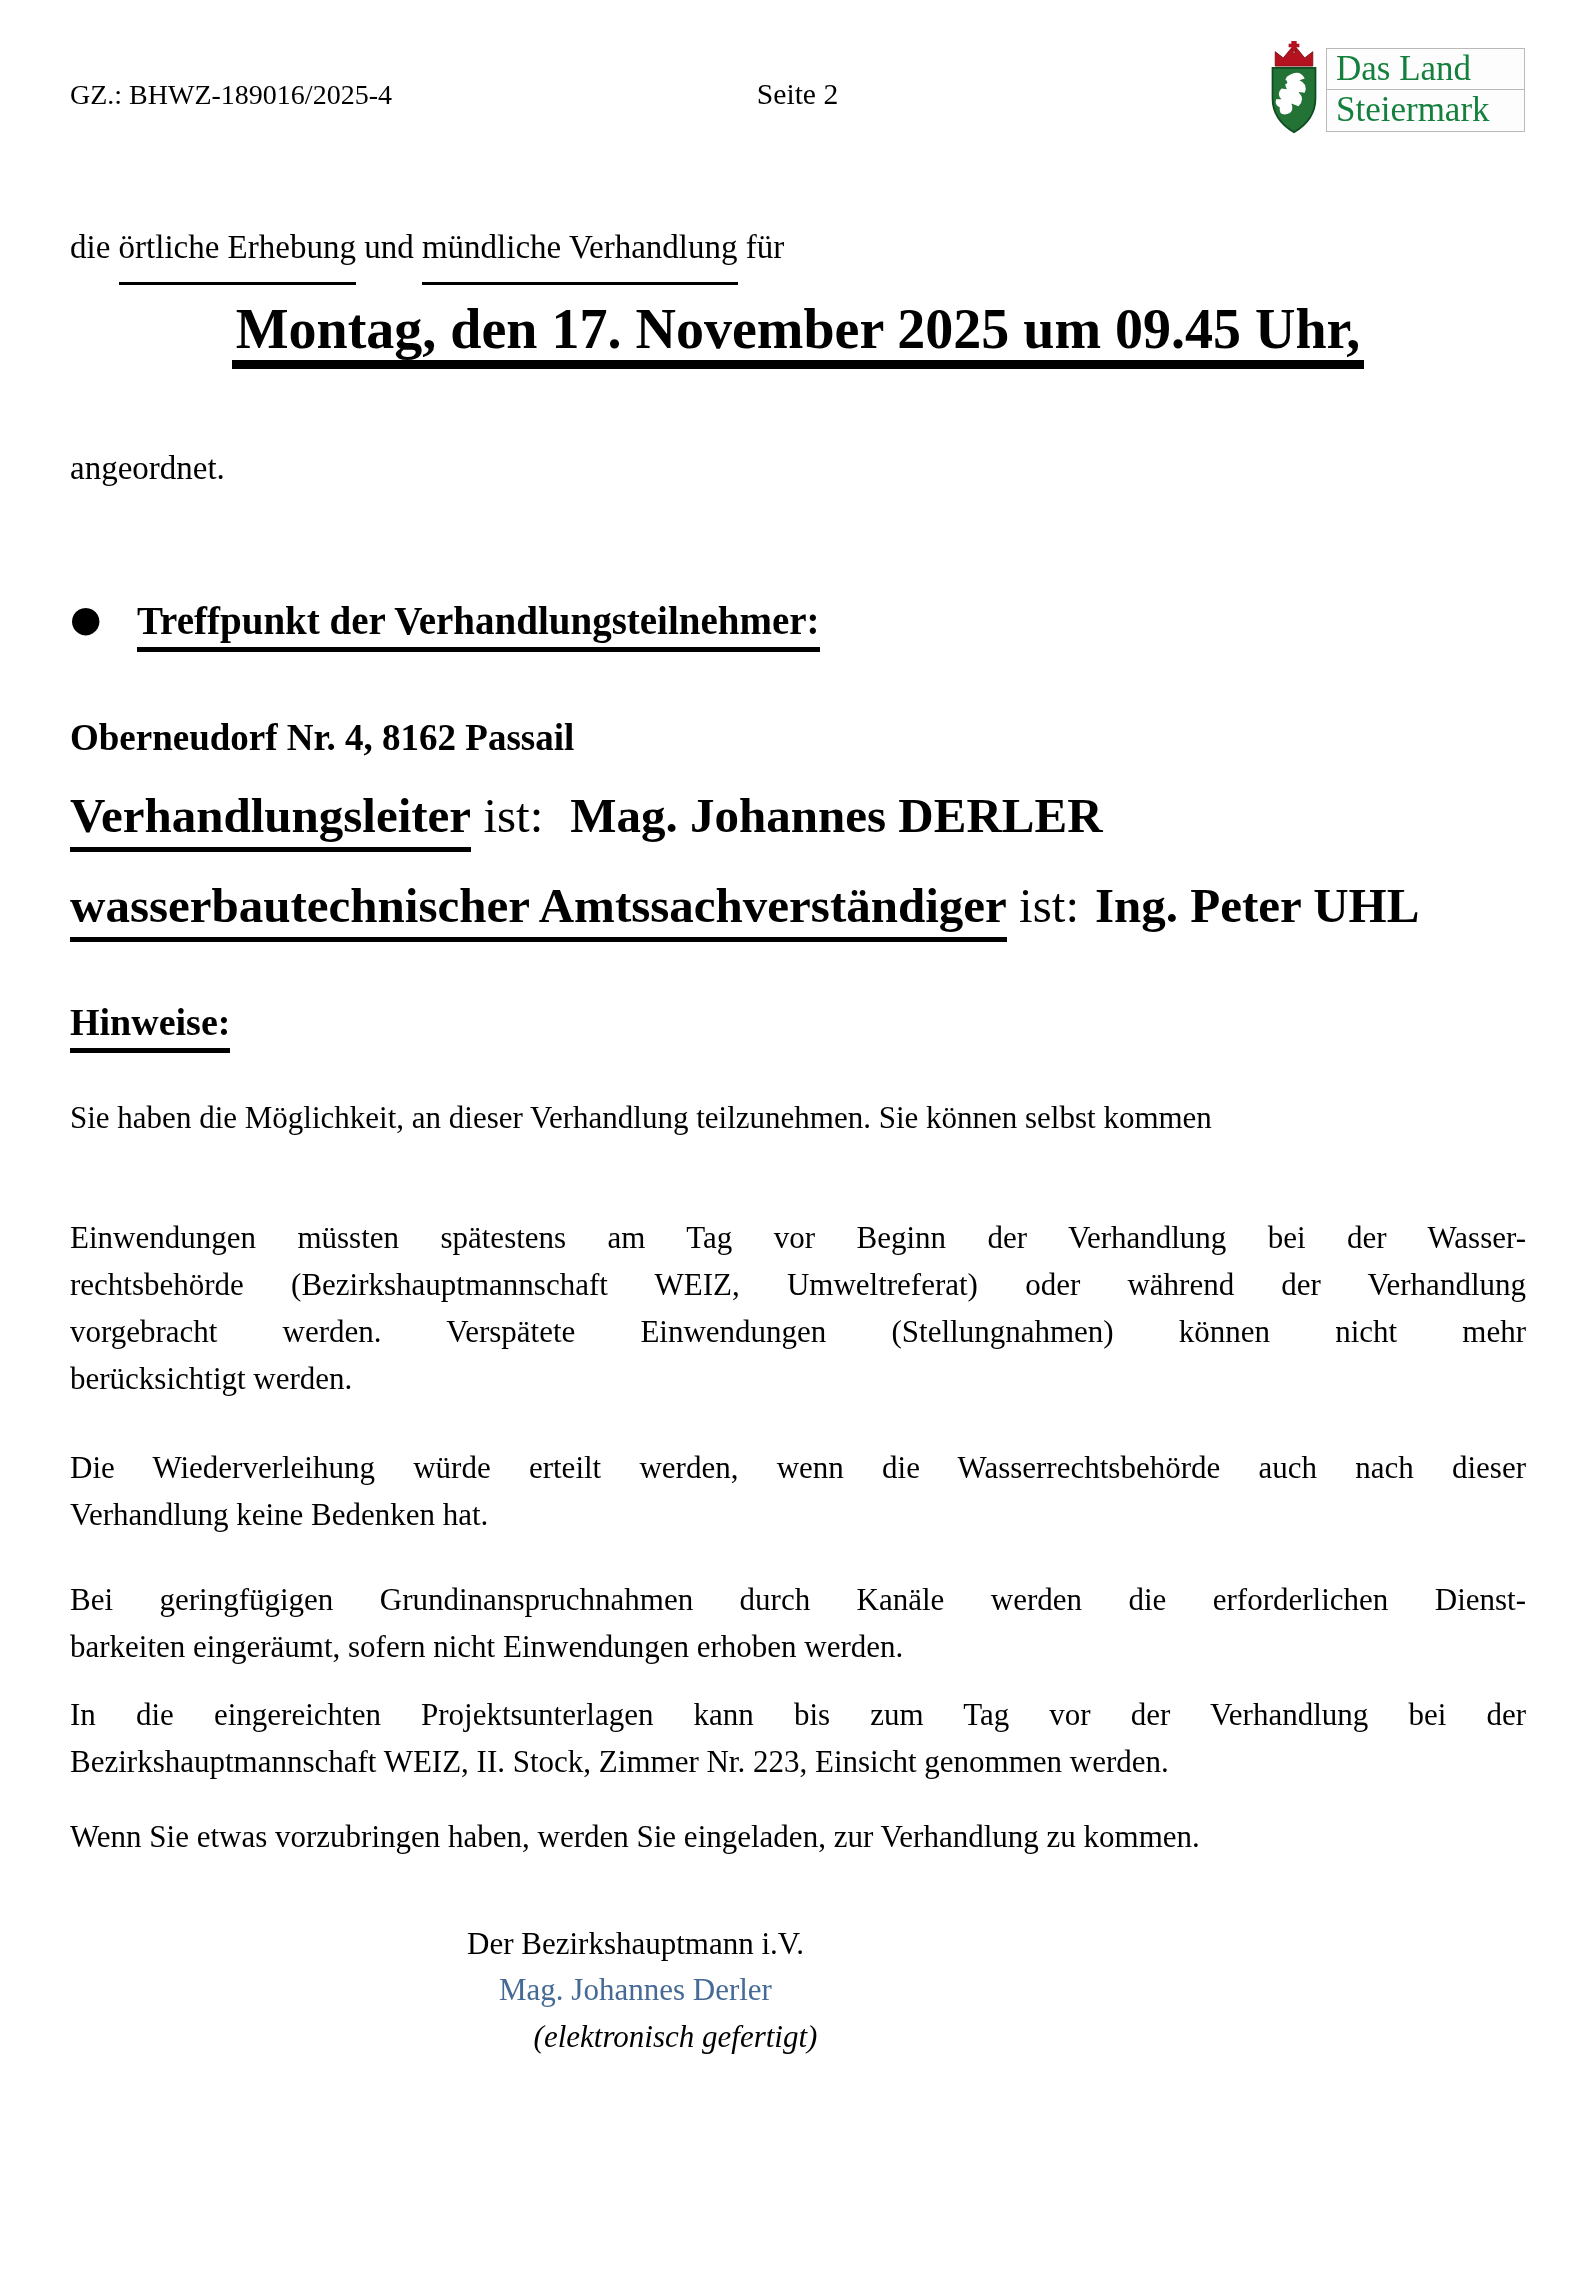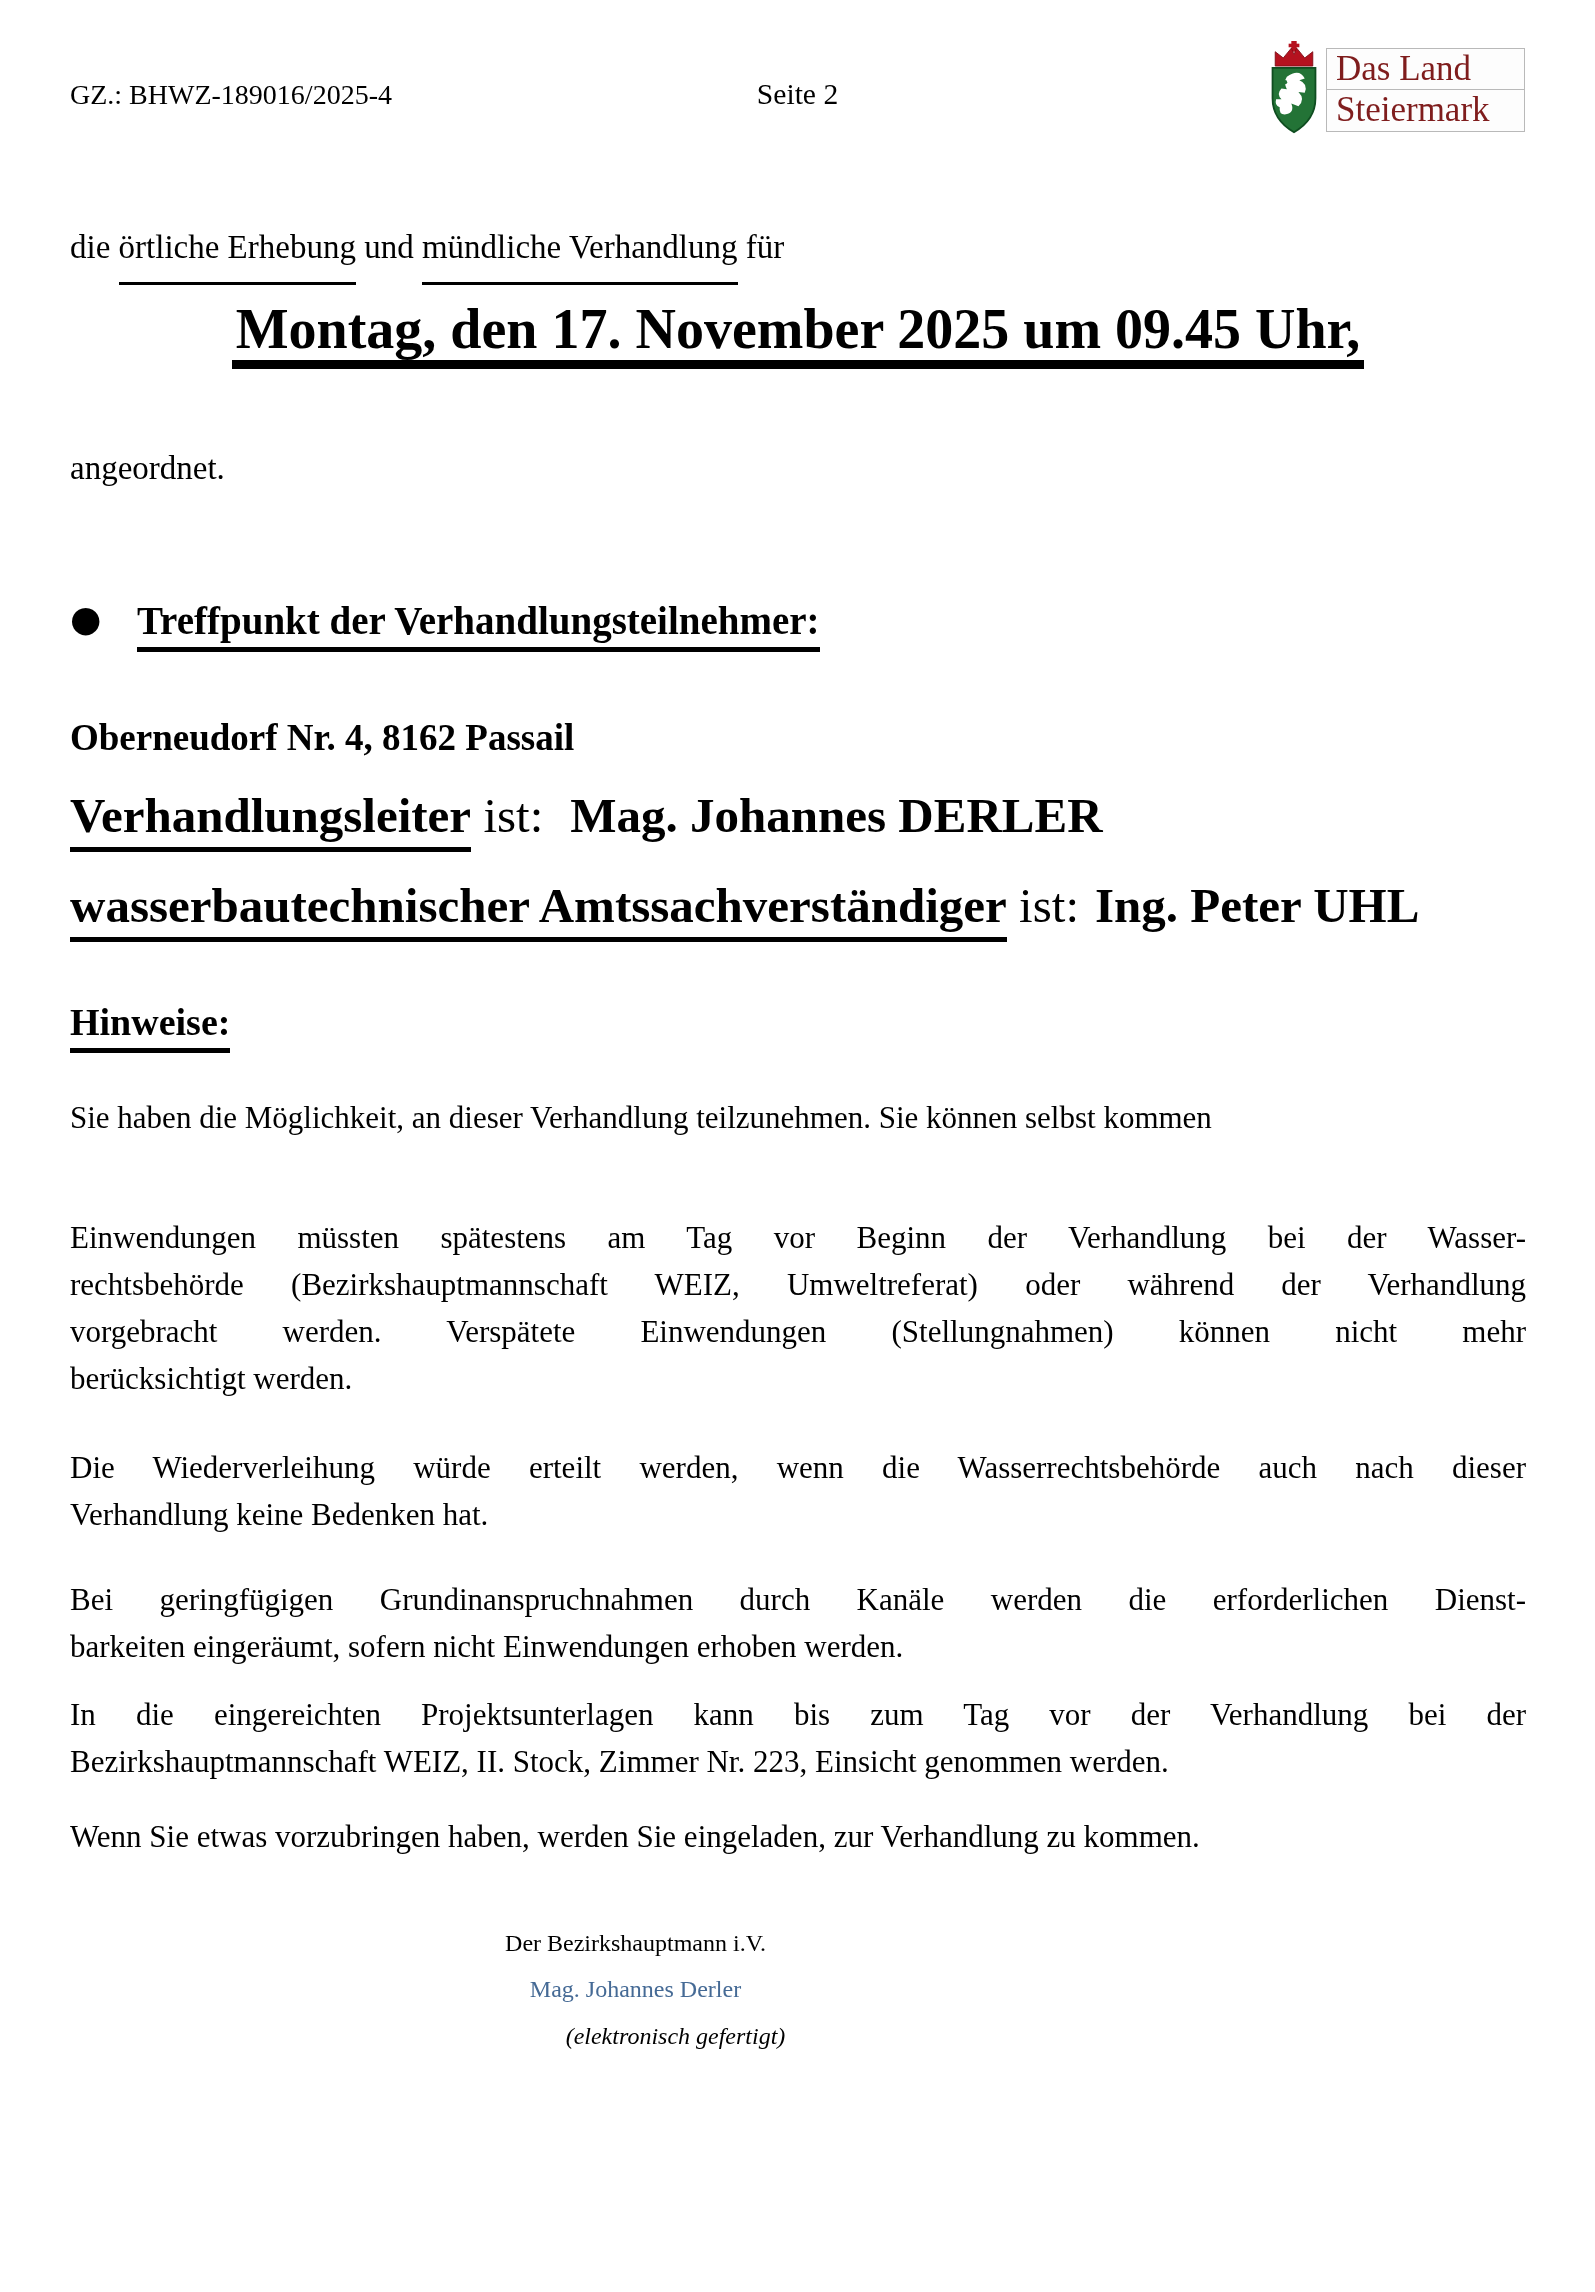--- a/index.html
+++ b/index.html
@@ -14,21 +14,21 @@
   .abs{position:absolute;}
 
   
   .gz{left:70px;top:79px;font-size:28px;line-height:32px;}
   .page-num{left:0;top:77px;width:1595px;text-align:center;font-size:29.6px;line-height:34px;}
   .logo{top:41px;right:70px;display:flex;align-items:flex-start;}
   .crest{width:54px;height:93px;display:block;}
   .logo-text{margin-left:5.4px;margin-top:7.2px;}
   .logo-box{
     width:179px;border:1.8px solid #b9b9b9;background:#fdfdfd;
-    font-size:35px;line-height:39px;padding:0 9px 1.8px 9px;color:#7f1d1d;
+    font-size:35px;line-height:39px;padding:0 9px 1.8px 9px;color:#15803d;
   }
   .logo-box + .logo-box{margin-top:-1.8px;}
 
   
   .intro{left:70px;top:227px;width:1456px;font-size:33px;line-height:41px;}
   .date-wrap{left:70px;top:304px;width:1456px;text-align:center;}
   .date-heading{
     display:inline-block;font-size:56px;line-height:50px;font-weight:bold;
     padding:0 3.6px 6.3px 3.6px;border-bottom:9px solid #000;letter-spacing:0px;
   }
@@ -57,21 +57,21 @@
   .hinweise-title .inner{display:inline-block;padding-bottom:3.6px;border-bottom:5.4px solid #000;}
 
   
   .para{left:70px;width:1456px;font-size:31px;line-height:47px;}
   .p1{top:1094px;} .p2{top:1214px;} .p3{top:1444px;}
   .p4{top:1576px;} .p5{top:1691px;} .p6{top:1813px;}
   .jline{text-align:justify;text-align-last:justify;}
   .jline:last-child{text-align-last:left;}
 
   
-  .sig{left:0;width:1271px;text-align:center;font-size:24px;line-height:39px;}
+  .sig{left:0;width:1271px;text-align:center;font-size:31px;line-height:39px;}
   .sig-role{top:1924px;}
   .sig-name{top:1970px;color:#456a95;}
   .sig-note{top:2017px;font-style:italic;padding-left:40px;}
 
   
   .seg-u{border-bottom:3.6px solid #000;padding-bottom:17px;}
   .seg-b{font-weight:bold;}
   .seg-bu{font-weight:bold;border-bottom:5.4px solid #000;padding-bottom:3.6px;}
   .seg-tab{display:inline-block;width:27px;}
   .seg-tab2{display:inline-block;width:16px;}

